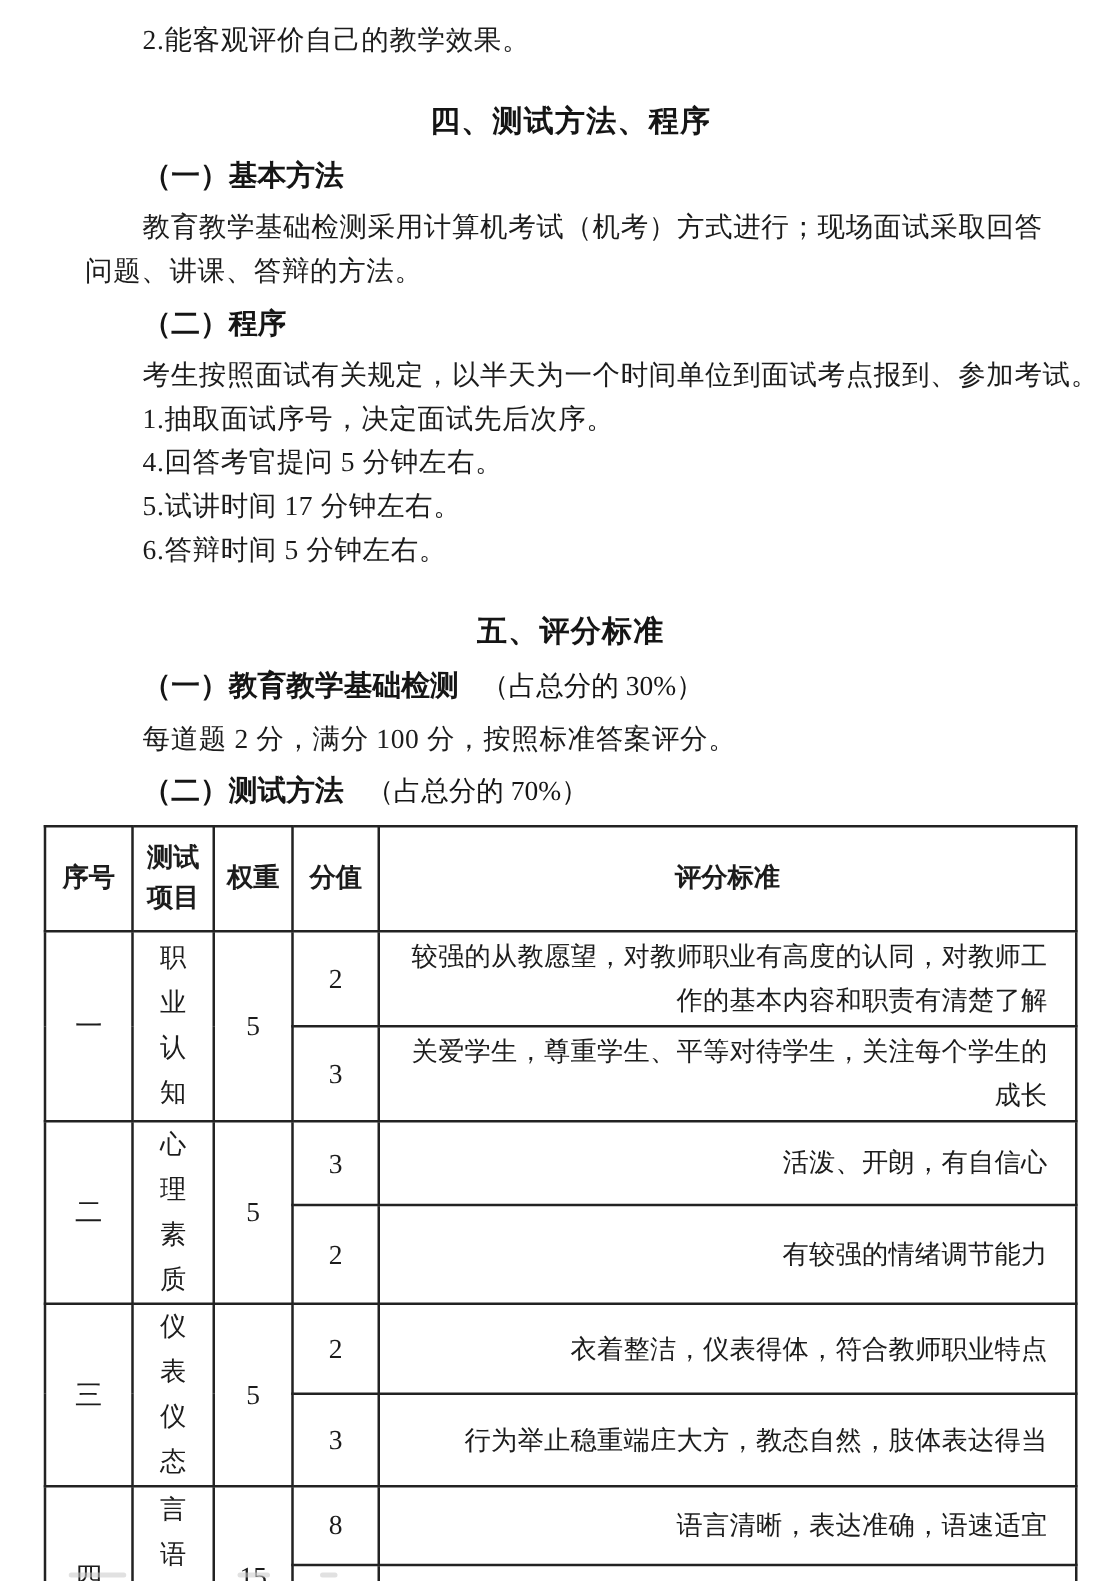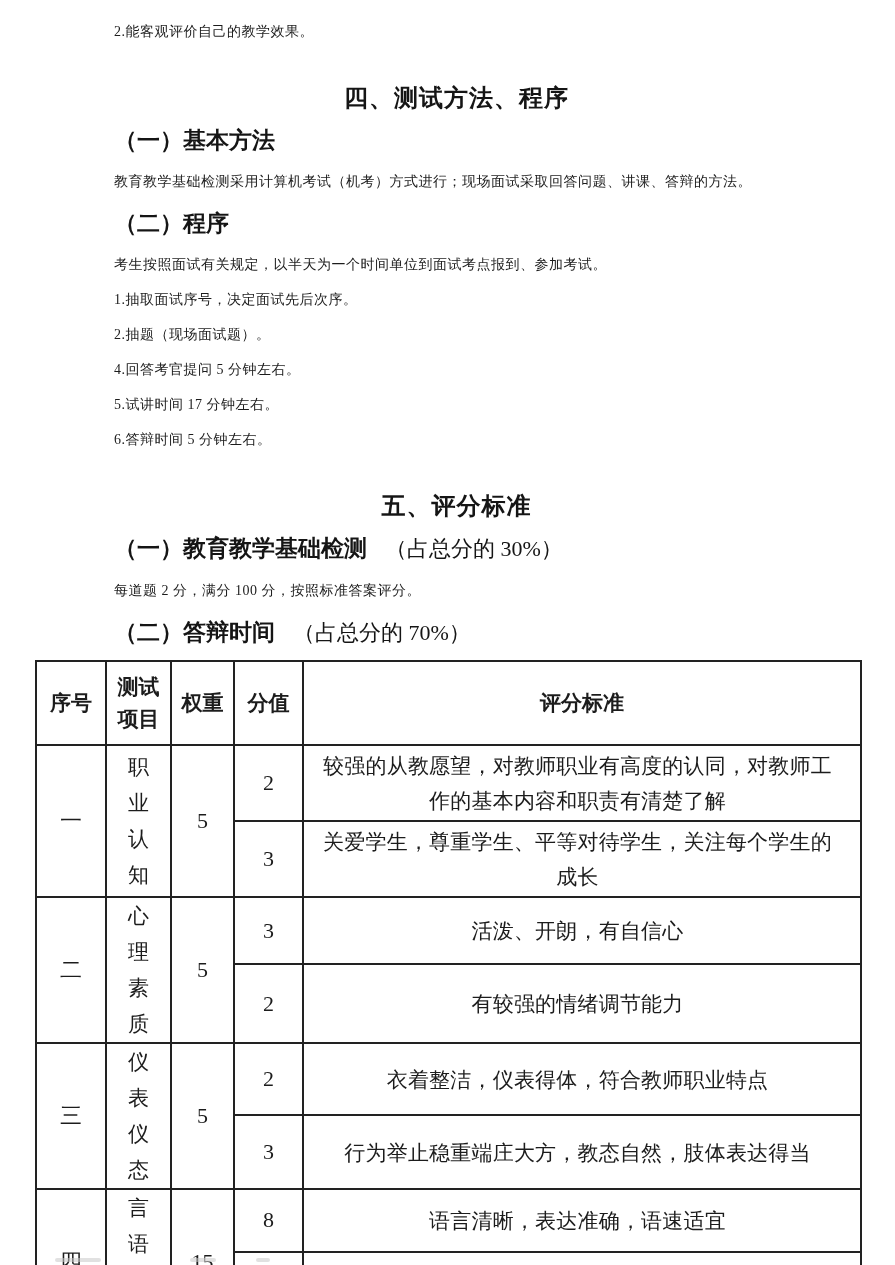--- a/index.html
+++ b/index.html
@@ -12,21 +12,21 @@
   }
   .page {
     position:relative;
     width:895px; height:1265px;
     box-sizing:border-box;
     padding-top:14px;
   }
   .textblock { margin:0 50px 0 68px; width:777px; }
 
   p.body {
-    font-size:14px; line-height:35px;
+    font-size:22px; line-height:35px;
     margin:0; text-indent:46px;
     letter-spacing:0.5px;
   }
   p.nowrap { white-space:nowrap; }
 
   h2.sec {
     font-family:"Liberation Sans","DejaVu Sans",sans-serif;
     font-weight:bold; font-size:24px; line-height:36px;
     text-align:center; margin:31px 0 0 0; color:#151515;
     letter-spacing:1px;
@@ -63,21 +63,21 @@
   td.seq, td.proj, td.wt, td.sc {
     text-align:center; vertical-align:middle;
   }
   td.proj { line-height:36px; padding:0 12px; }
   td.wt, td.sc {
     font-family:"Liberation Serif","DejaVu Serif",serif;
     font-size:22px;
   }
   td.seq { font-size:22px; }
   td.cr {
-    text-align:center; vertical-align:middle;
+    text-align:right; vertical-align:middle;
     padding:2px 22px 2px 13px;
     line-height:35px;
     letter-spacing:0.2px;
   }
   .artifact {
     position:absolute; height:4px; background:#c9c9c9;
     border-radius:2px; opacity:0.55;
   }
 </style>
 </head>
@@ -93,32 +93,31 @@
 
     <h3 class="sub">（一）基本方法</h3>
 
     <p class="body">教育教学基础检测采用计算机考试（机考）方式进行；现场面试采取回答问题、讲课、答辩的方法。</p>
 
     <h3 class="sub">（二）程序</h3>
 
     <p class="body nowrap">考生按照面试有关规定，以半天为一个时间单位到面试考点报到、参加考试。</p>
 
     <p class="body nowrap">1.抽取面试序号，决定面试先后次序。</p>
-    <p class="body nowrap">2.抽题（现场面试题）。</p>
     <p class="body nowrap">4.回答考官提问 5 分钟左右。</p>
     <p class="body nowrap">5.试讲时间 17 分钟左右。</p>
     <p class="body nowrap">6.答辩时间 5 分钟左右。</p>
 
     <h2 class="sec gap-sec5">五、评分标准</h2>
 
     <h3 class="sub"><span>（一）教育教学基础检测</span><span class="light">（占总分的 30%）</span></h3>
 
     <p class="body nowrap">每道题 2 分，满分 100 分，按照标准答案评分。</p>
 
-    <h3 class="sub"><span>（二）答辩时间</span><span class="light">（占总分的 70%）</span></h3>
+    <h3 class="sub"><span>（二）测试方法</span><span class="light">（占总分的 70%）</span></h3>
 
   </div>
 
   <table class="score">
     <colgroup>
       <col style="width:70px">
         <col style="width:65px">
         <col style="width:63px">
       <col style="width:69px">
         <col style="width:558px">

